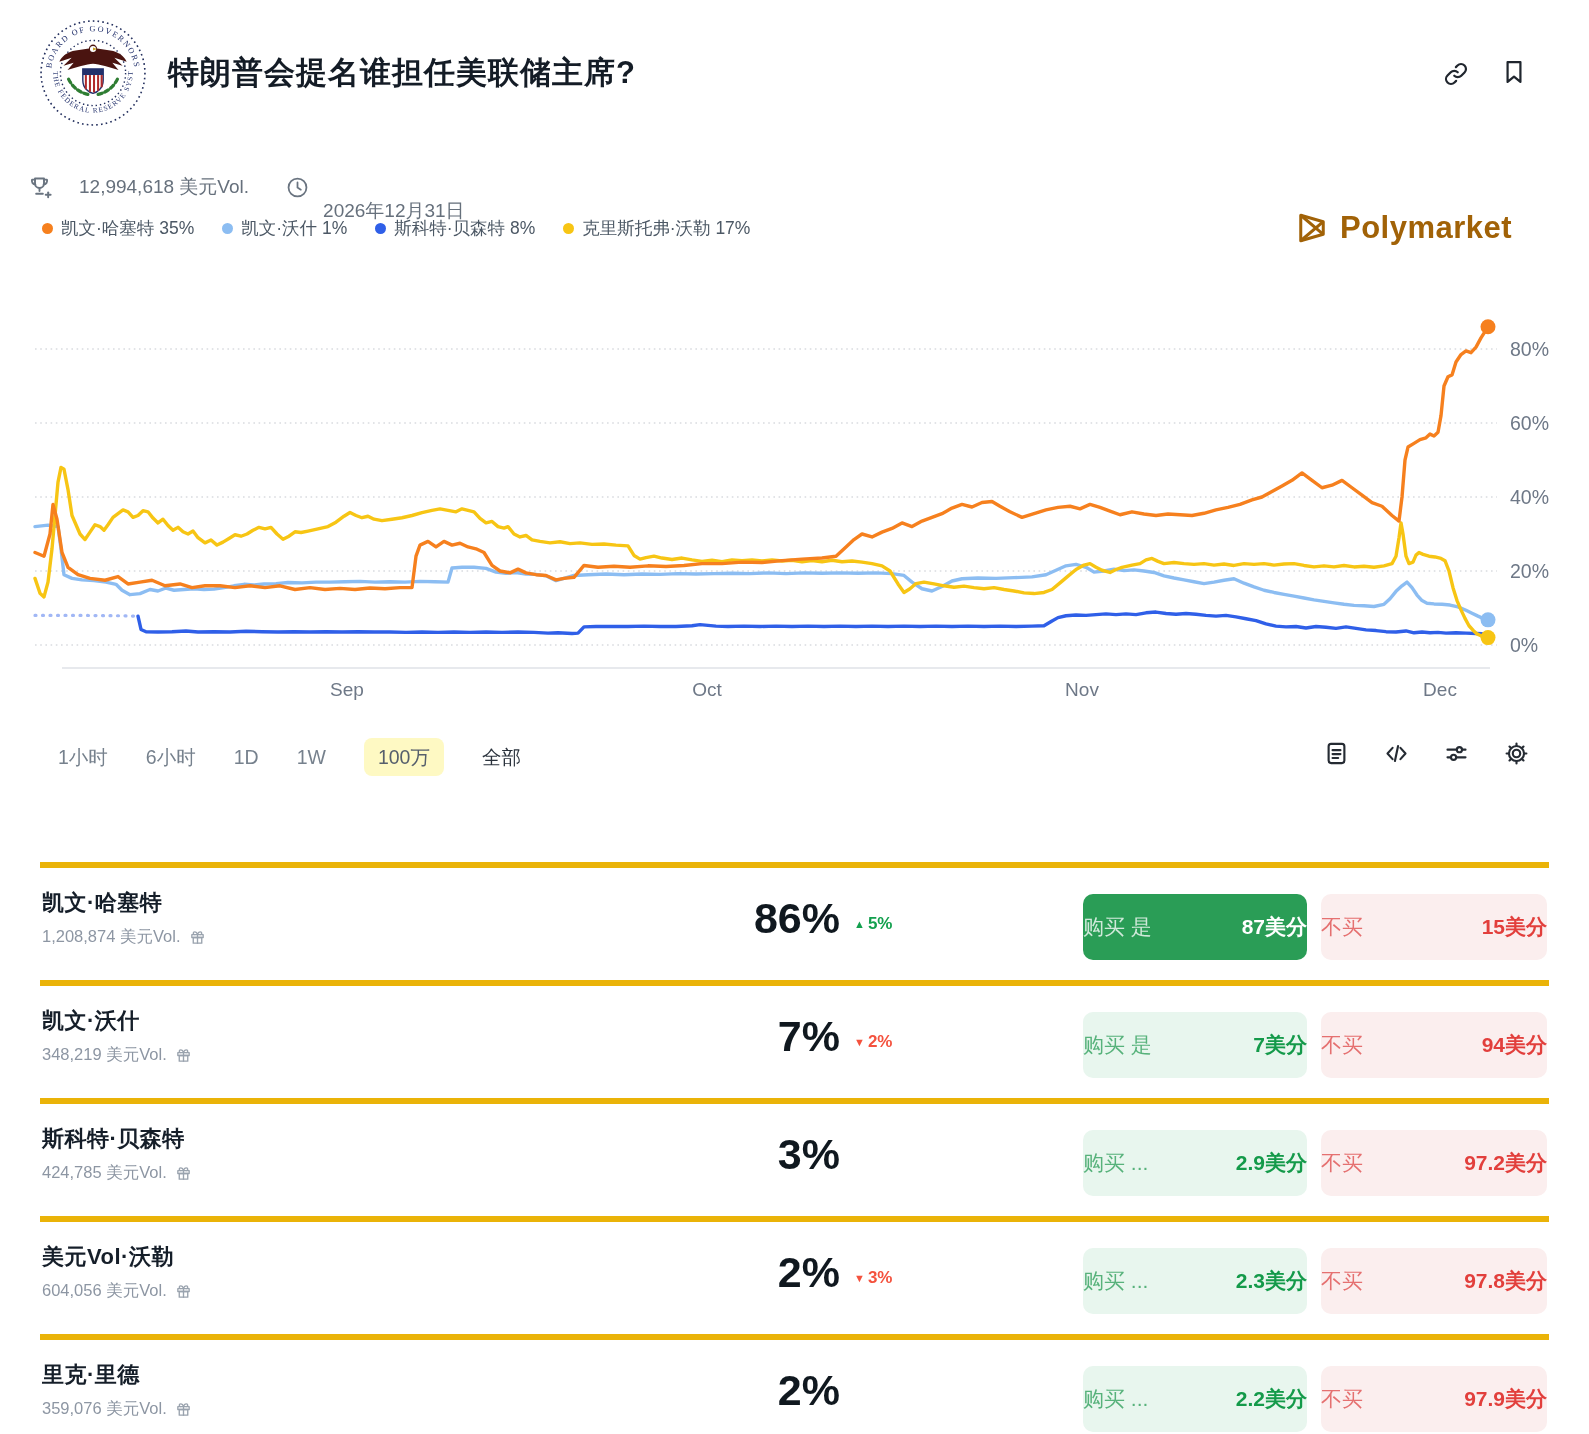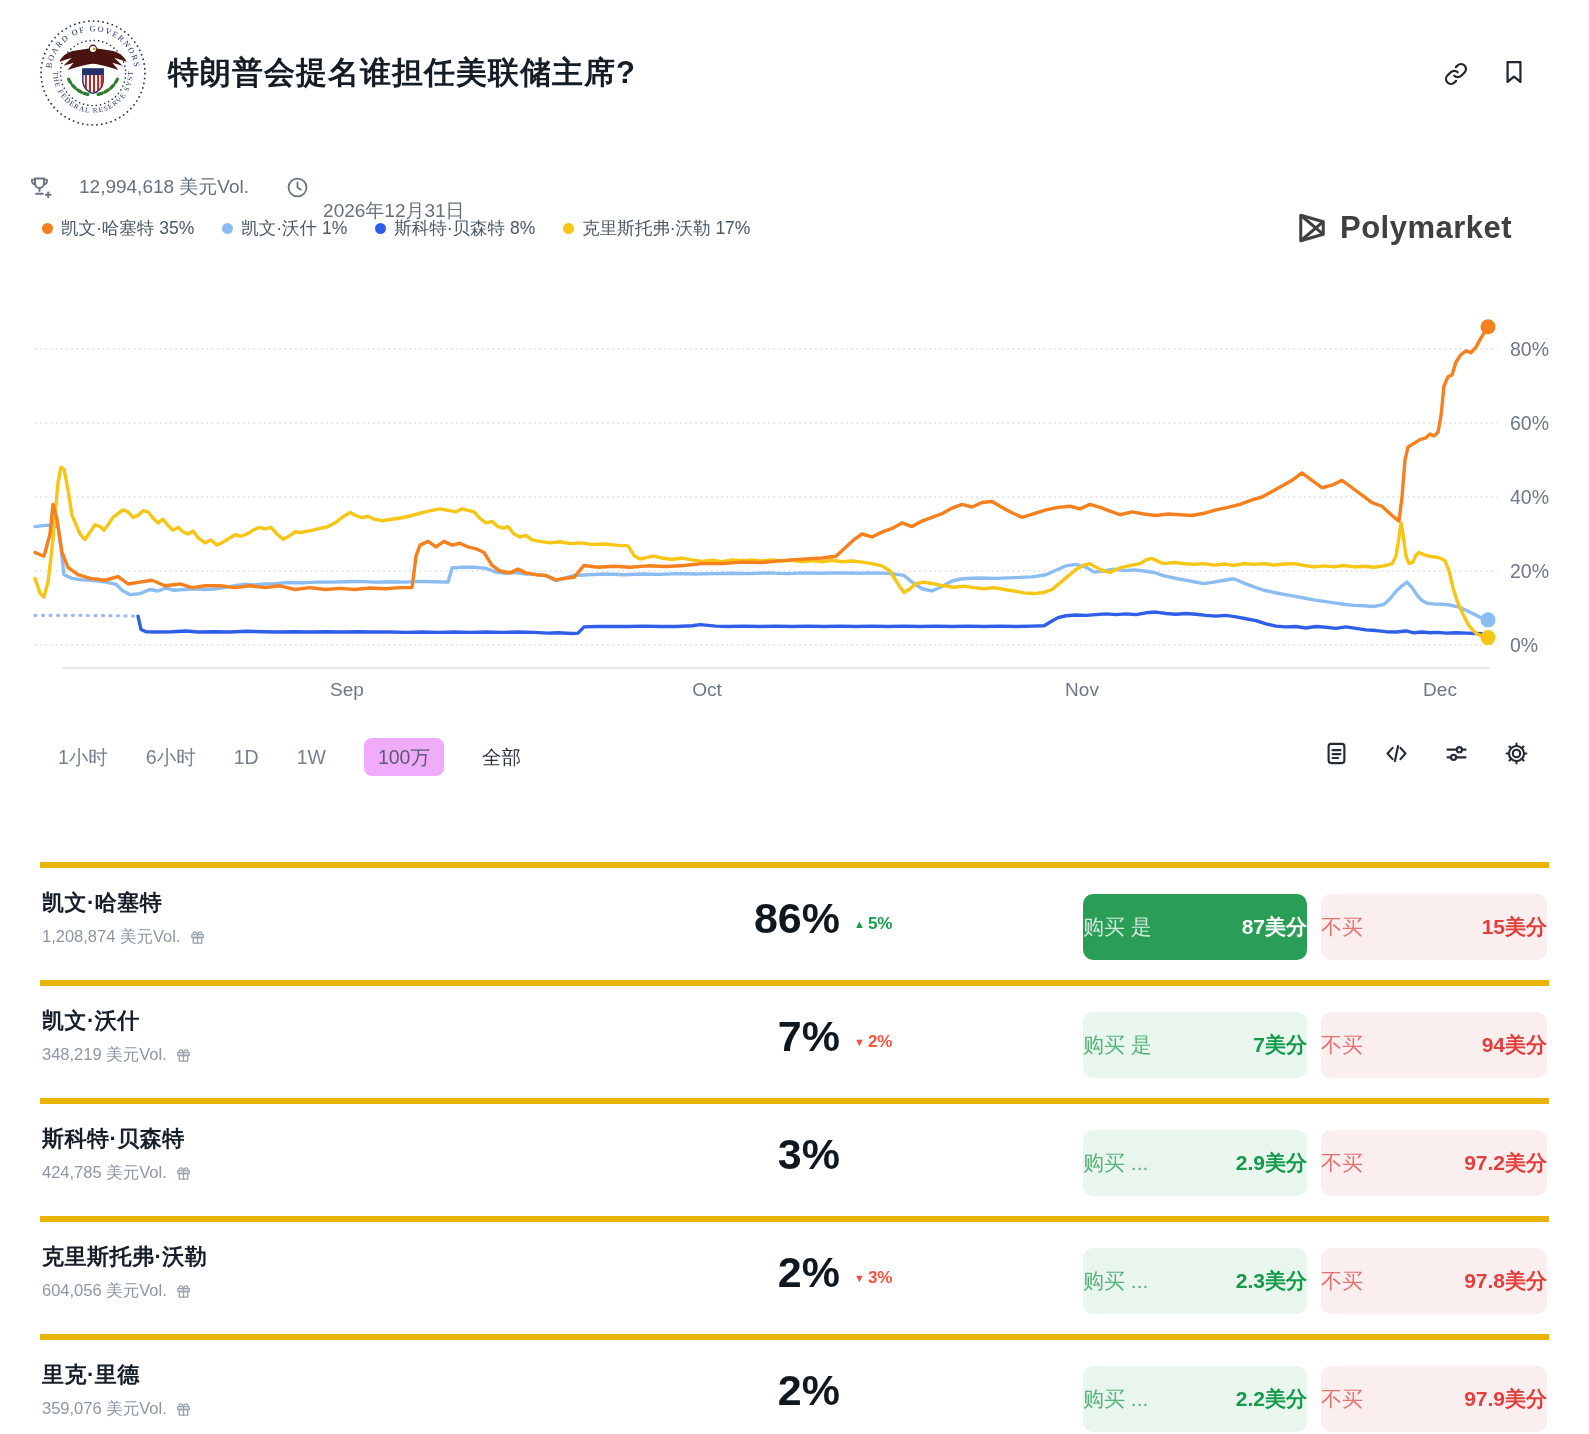--- a/index.html
+++ b/index.html
@@ -20,31 +20,31 @@
   .stats .txt { margin-left:26px; }
   .stats .clock { margin-left:36px; }
   .stats .date { margin-left:13px;margin-top:48px; }
 
   
   .legend { position:absolute; left:42px; top:216px; display:flex; align-items:center; gap:28px; }
   .legend-item { display:flex; align-items:center; gap:8px; font-size:17.5px; color:#4c5865; }
   .legend-dot { width:11px; height:11px; border-radius:50%; }
 
   
-  .watermark { position:absolute; left:1294px; top:210px; display:flex; align-items:flex-start; gap:10px; color:#404040; }
+  .watermark { position:absolute; left:1294px; top:210px; display:flex; align-items:flex-start; gap:10px; color:#a16207; }
   .watermark .wm-text { font-size:31px; font-weight:700; letter-spacing:.5px; }
 
   
   #chart-svg { position:absolute; left:0; top:288px; width:1589px; height:430px; }
 
   
   .tabs { position:absolute; left:58px; top:738px; display:flex; align-items:center; gap:38px; }
   .tab { font-size:19.5px; color:#76818d; cursor:pointer; line-height:38px; }
   .tab.dark { color:#2a323c; }
-  .tab.sel { background:#f0abfc; color:#565f6c; border-radius:8px; padding:0 14px; }
+  .tab.sel { background:#fef9c3; color:#565f6c; border-radius:8px; padding:0 14px; }
   .chart-tools { position:absolute; top:740px; left:1323px; display:flex; gap:33px; color:#252b33; }
   .chart-tools svg { cursor:pointer; }
 
   
   .table-head { position:absolute; left:40px; right:40px; top:806px; height:40px; color:#8d96a3; font-size:16px; }
   .th-result { position:absolute; left:2px; top:8px; }
   .th-chance { position:absolute; left:700px; top:8px; display:flex; align-items:center; gap:10px; }
   .rows { position:absolute; left:40px; top:862px; width:1509px; }
   .row { position:relative; height:118px; border-top:6px solid #eab308; }
   .o-name { position:absolute; left:2px; top:20px; font-size:22px; font-weight:700; color:#151e29; letter-spacing:.5px; }
@@ -280,21 +280,21 @@
       <button class="btn btn-buy">
         <span class="lbl">购买 ...</span>
         <span class="prc">2.9美分</span>
       </button>
       <button class="btn btn-no">
         <span class="lbl">不买</span>
         <span class="prc">97.2美分</span>
       </button>
     </div>
       <div class="row">
-      <div class="o-name">克里斯托弗·沃勒</div>
+      <div class="o-name">美元Vol·沃勒</div>
       <div class="o-vol">
         <span>604,056 美元Vol.</span>
         <svg width="17" height="17" viewBox="0 0 24 24" fill="none" stroke="#9aa3ae" stroke-width="1.9" stroke-linecap="round" stroke-linejoin="round">
           <rect x="4" y="8" width="16" height="4"></rect>
             <rect x="6" y="12" width="12" height="8"></rect>
           <path d="M12 8v12"></path>
             <path d="M12 8s-1-4-4-4a2 2 0 0 0 0 4M12 8s1-4 4-4a2 2 0 0 1 0 4"></path>
         </svg>
       </div>
       <div class="o-pct">2%</div>

